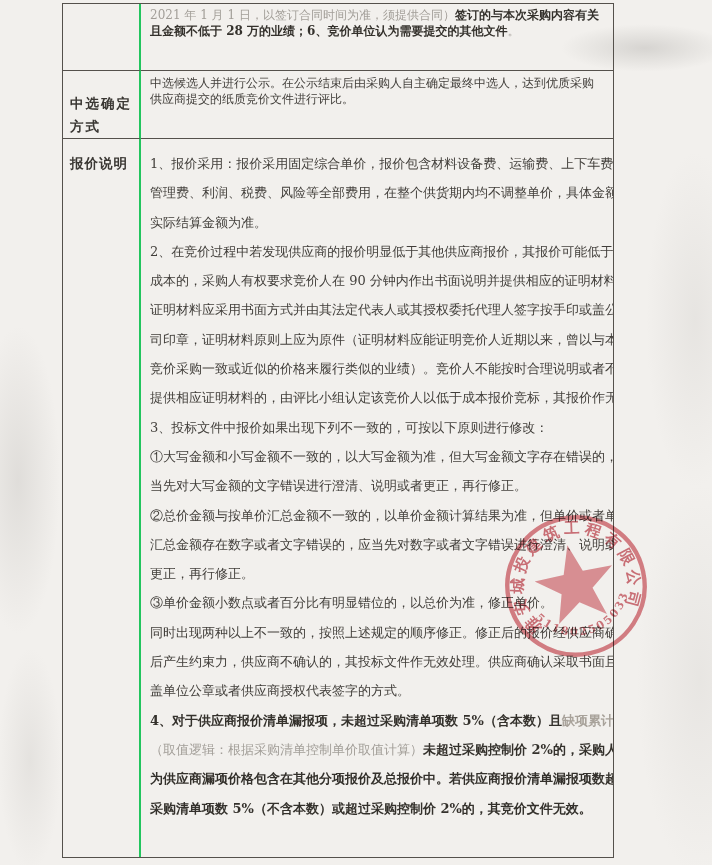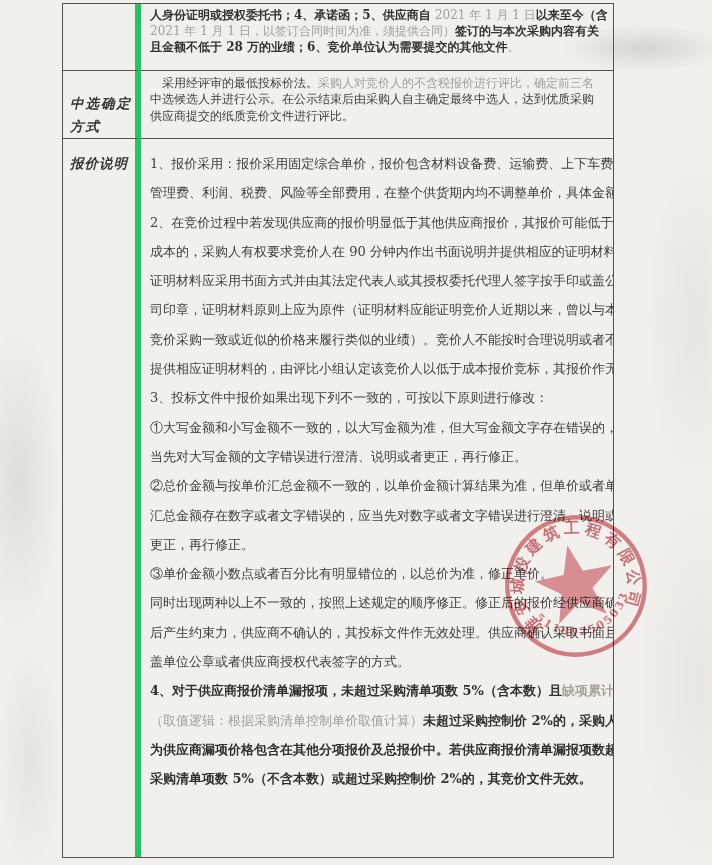--- a/index.html
+++ b/index.html
@@ -16,21 +16,21 @@
   }
   .doc-table{
     position:absolute;left:62px;top:3px;width:550px;
     border:1px solid #55514c;
     display:grid;
     grid-template-columns:78px 1fr;
     grid-template-rows:66px 68px 719px;
     background:transparent;
   }
   .cell{overflow:hidden;}
-  .lblcell{border-right:6px solid #22c55e;font-style:italic;}
+  .lblcell{border-right:2px solid #22c55e;}
   .rt{border-top:1px solid #55514c;}
   .lbl{
     font-size:13.5px;font-weight:700;color:#3a3733;
     letter-spacing:2px;line-height:23px;padding:0 0 0 7px;
   }
   .lbl-mid{padding-top:21px;}
   .lbl-quote{padding-top:13px;letter-spacing:1px;}
   .content{padding:0 4px 0 9px;}
   .c0{padding-top:3px;}
   .c1{padding-top:4px;}
@@ -49,40 +49,39 @@
     transform:rotate(-12deg);
   }
 </style>
 </head>
 <body>
 
 <div class="doc-table">
 
   <div class="cell lblcell"></div>
   <div class="cell content c0">
-      <div class="tl"><span class="b">人身份证明或授权委托书；4、承诺函；5、供应商自 </span><span class="g">2021 年 1 月 1 日</span><span class="b">以来至今（含</span></div>
       <div class="tl"><span class="g">2021 年 1 月 1 日，以签订合同时间为准，须提供合同）</span><span class="b">签订的与本次采购内容有关</span></div>
       <div class="tl"><span class="b">且金额不低于 28 万的业绩；6、竞价单位认为需要提交的其他文件</span><span class="g">。</span></div>
     </div>
 
   <div class="cell lblcell rt">
     <div class="lbl lbl-mid">中选确定方式</div>
   </div>
   <div class="cell content c1 rt">
-      <div class="tl ind"><span>采用经评审的最低投标价法。</span><span class="g">采购人对竞价人的不含税报价进行评比，确定前三名</span></div>
       <div class="tl"><span>中选候选人并进行公示。在公示结束后由采购人自主确定最终中选人，达到优质采购</span></div>
       <div class="tl"><span>供应商提交的纸质竞价文件进行评比。</span></div>
     </div>
 
   <div class="cell lblcell rt">
     <div class="lbl lbl-quote">报价说明</div>
   </div>
   <div class="cell content c2 rt">
       <div class="tl"><span>1、报价采用：报价采用固定综合单价，报价包含材料设备费、运输费、上下车费、</span></div>
       <div class="tl"><span>管理费、利润、税费、风险等全部费用，在整个供货期内均不调整单价，具体金额以</span></div>
+      <div class="tl"><span>实际结算金额为准。</span></div>
       <div class="tl"><span>2、在竞价过程中若发现供应商的报价明显低于其他供应商报价，其报价可能低于其</span></div>
       <div class="tl"><span>成本的，采购人有权要求竞价人在 90 分钟内作出书面说明并提供相应的证明材料，</span></div>
       <div class="tl"><span>证明材料应采用书面方式并由其法定代表人或其授权委托代理人签字按手印或盖公</span></div>
       <div class="tl"><span>司印章，证明材料原则上应为原件（证明材料应能证明竞价人近期以来，曾以与本次</span></div>
       <div class="tl"><span>竞价采购一致或近似的价格来履行类似的业绩）。竞价人不能按时合理说明或者不能</span></div>
       <div class="tl"><span>提供相应证明材料的，由评比小组认定该竞价人以低于成本报价竞标，其报价作无效</span></div>
       <div class="tl"><span>3、投标文件中报价如果出现下列不一致的，可按以下原则进行修改：</span></div>
       <div class="tl"><span>①大写金额和小写金额不一致的，以大写金额为准，但大写金额文字存在错误的，应</span></div>
       <div class="tl"><span>当先对大写金额的文字错误进行澄清、说明或者更正，再行修正。</span></div>
       <div class="tl"><span>②总价金额与按单价汇总金额不一致的，以单价金额计算结果为准，但单价或者单价</span></div>

